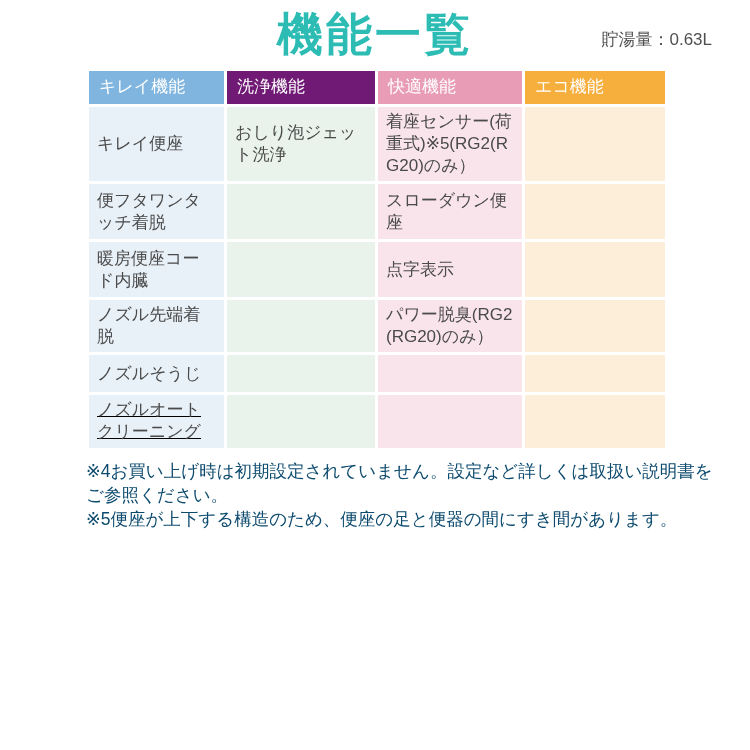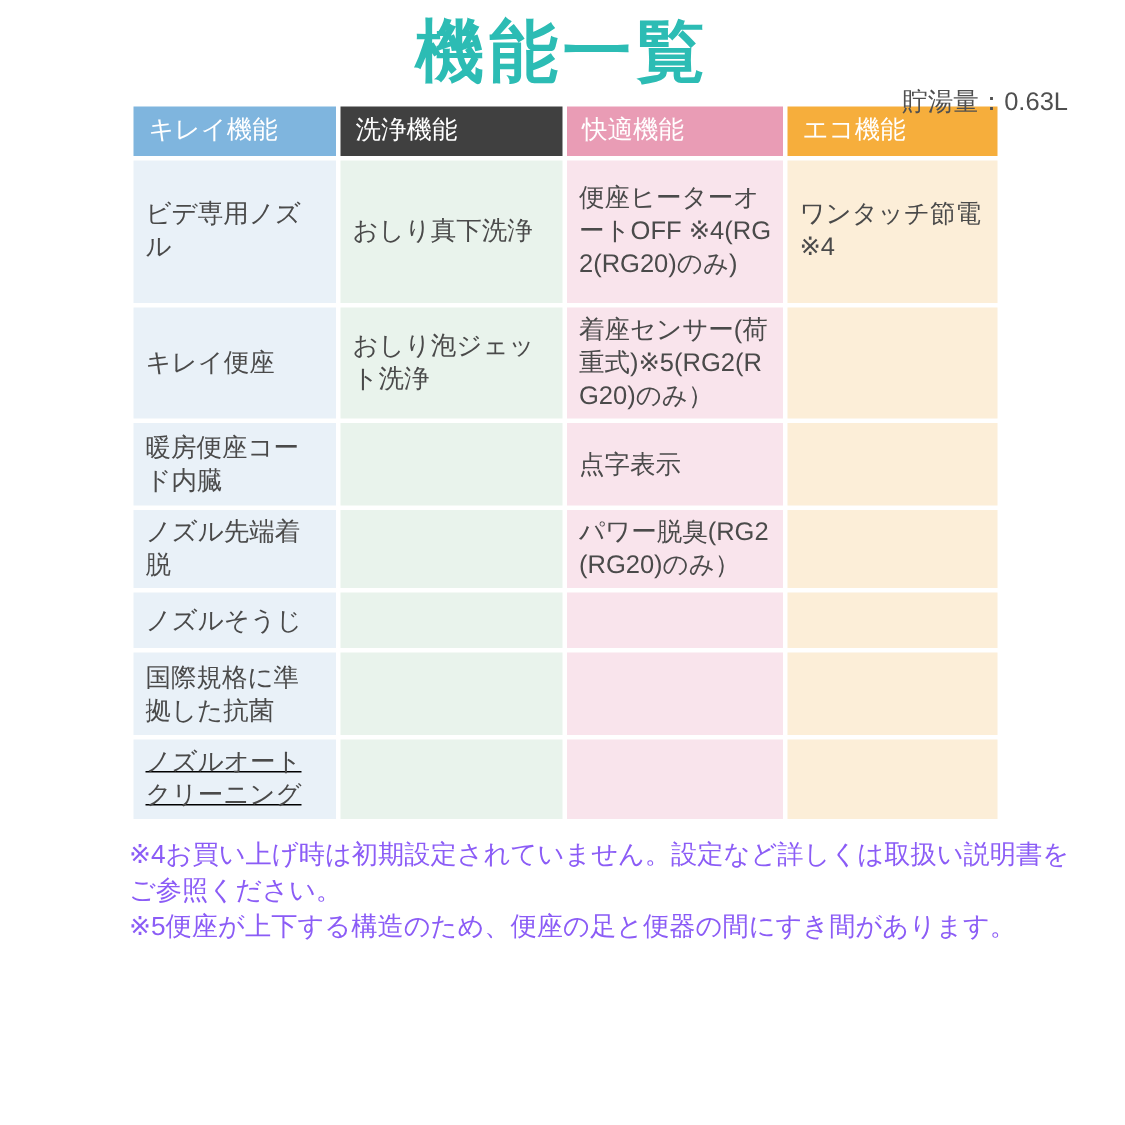--- a/index.html
+++ b/index.html
@@ -17,21 +17,21 @@
     text-align: center;
     font-size: 46px;
     font-weight: 800;
     letter-spacing: 3px;
     color: #2cbcb4;
     padding-top: 8px;
     line-height: 1.15;
   }
   .capacity {
     position: absolute;
-    top: 56px;
+    top: 28px;
     right: 38px;
     font-size: 17px;
     color: #4f4f4f;
   }
 
   
   table.features {
     border-collapse: separate;
     border-spacing: 3px;
     margin-left: 86px;
@@ -55,21 +55,21 @@
   }
   th {
     color: #ffffff;
     font-weight: 500;
     height: 33px;
     padding: 4px 10px;
   }
   td { color: #4a4a4a; }
 
   th.h1 { background: #7fb5de; }
-  th.h2 { background: #404040; }
+  th.h2 { background: #701a75; }
   th.h3 { background: #e99cb5; }
   th.h4 { background: #f6ae3c; }
 
   td.b1 { background: #e9f1f8; }
   td.b2 { background: #e9f3ec; }
   td.b3 { background: #f9e4ec; }
   td.b4 { background: #fceed8; }
 
   tr.r0 { height: 95px; }
   tr.r1 { height: 74px; }
@@ -80,21 +80,21 @@
   tr.r6 { height: 37px; }
   tr.r7 { height: 55px; }
   tr.r8 { height: 42px; text-decoration: underline; }
 
   
   .footnotes {
     margin: 8px 28px 0 86px;
     max-width: 645px;
     font-size: 17.5px;
     line-height: 1.38;
-    color: #8b5cf6;
+    color: #0c4a6e;
   }
 </style>
 </head>
 <body>
 
 <div class="page">
 
   <h1 class="title">機能一覧</h1>
   <div class="capacity">貯湯量：0.63L</div>
 
@@ -107,52 +107,46 @@
     </colgroup>
     <thead>
       <tr>
         <th class="h1">キレイ機能</th>
         <th class="h2">洗浄機能</th>
         <th class="h3">快適機能</th>
         <th class="h4">エコ機能</th>
       </tr>
     </thead>
     <tbody>
-      <tr class="r0">
-        <td class="b1">ビデ専用ノズル</td>
-        <td class="b2">おしり真下洗浄</td>
-        <td class="b3">便座ヒーターオートOFF ※4(RG2(RG20)のみ)</td>
-        <td class="b4">ワンタッチ節電 ※4</td>
-      </tr>
       <tr class="r1">
         <td class="b1">キレイ便座</td>
         <td class="b2">おしり泡ジェット洗浄</td>
         <td class="b3">着座センサー(荷重式)※5(RG2(RG20)のみ）</td>
+        <td class="b4"></td>
+      </tr>
+      <tr class="r3">
+        <td class="b1">便フタワンタッチ着脱</td>
+        <td class="b2"></td>
+        <td class="b3">スローダウン便座</td>
         <td class="b4"></td>
       </tr>
       <tr class="r4">
         <td class="b1">暖房便座コード内臓</td>
         <td class="b2"></td>
         <td class="b3">点字表示</td>
         <td class="b4"></td>
       </tr>
       <tr class="r5">
         <td class="b1">ノズル先端着脱</td>
         <td class="b2"></td>
         <td class="b3">パワー脱臭(RG2(RG20)のみ）</td>
         <td class="b4"></td>
       </tr>
       <tr class="r6">
         <td class="b1">ノズルそうじ</td>
-        <td class="b2"></td>
-        <td class="b3"></td>
-        <td class="b4"></td>
-      </tr>
-      <tr class="r7">
-        <td class="b1">国際規格に準拠した抗菌</td>
         <td class="b2"></td>
         <td class="b3"></td>
         <td class="b4"></td>
       </tr>
       <tr class="r8">
         <td class="b1">ノズルオートクリーニング</td>
         <td class="b2"></td>
         <td class="b3"></td>
         <td class="b4"></td>
       </tr>

